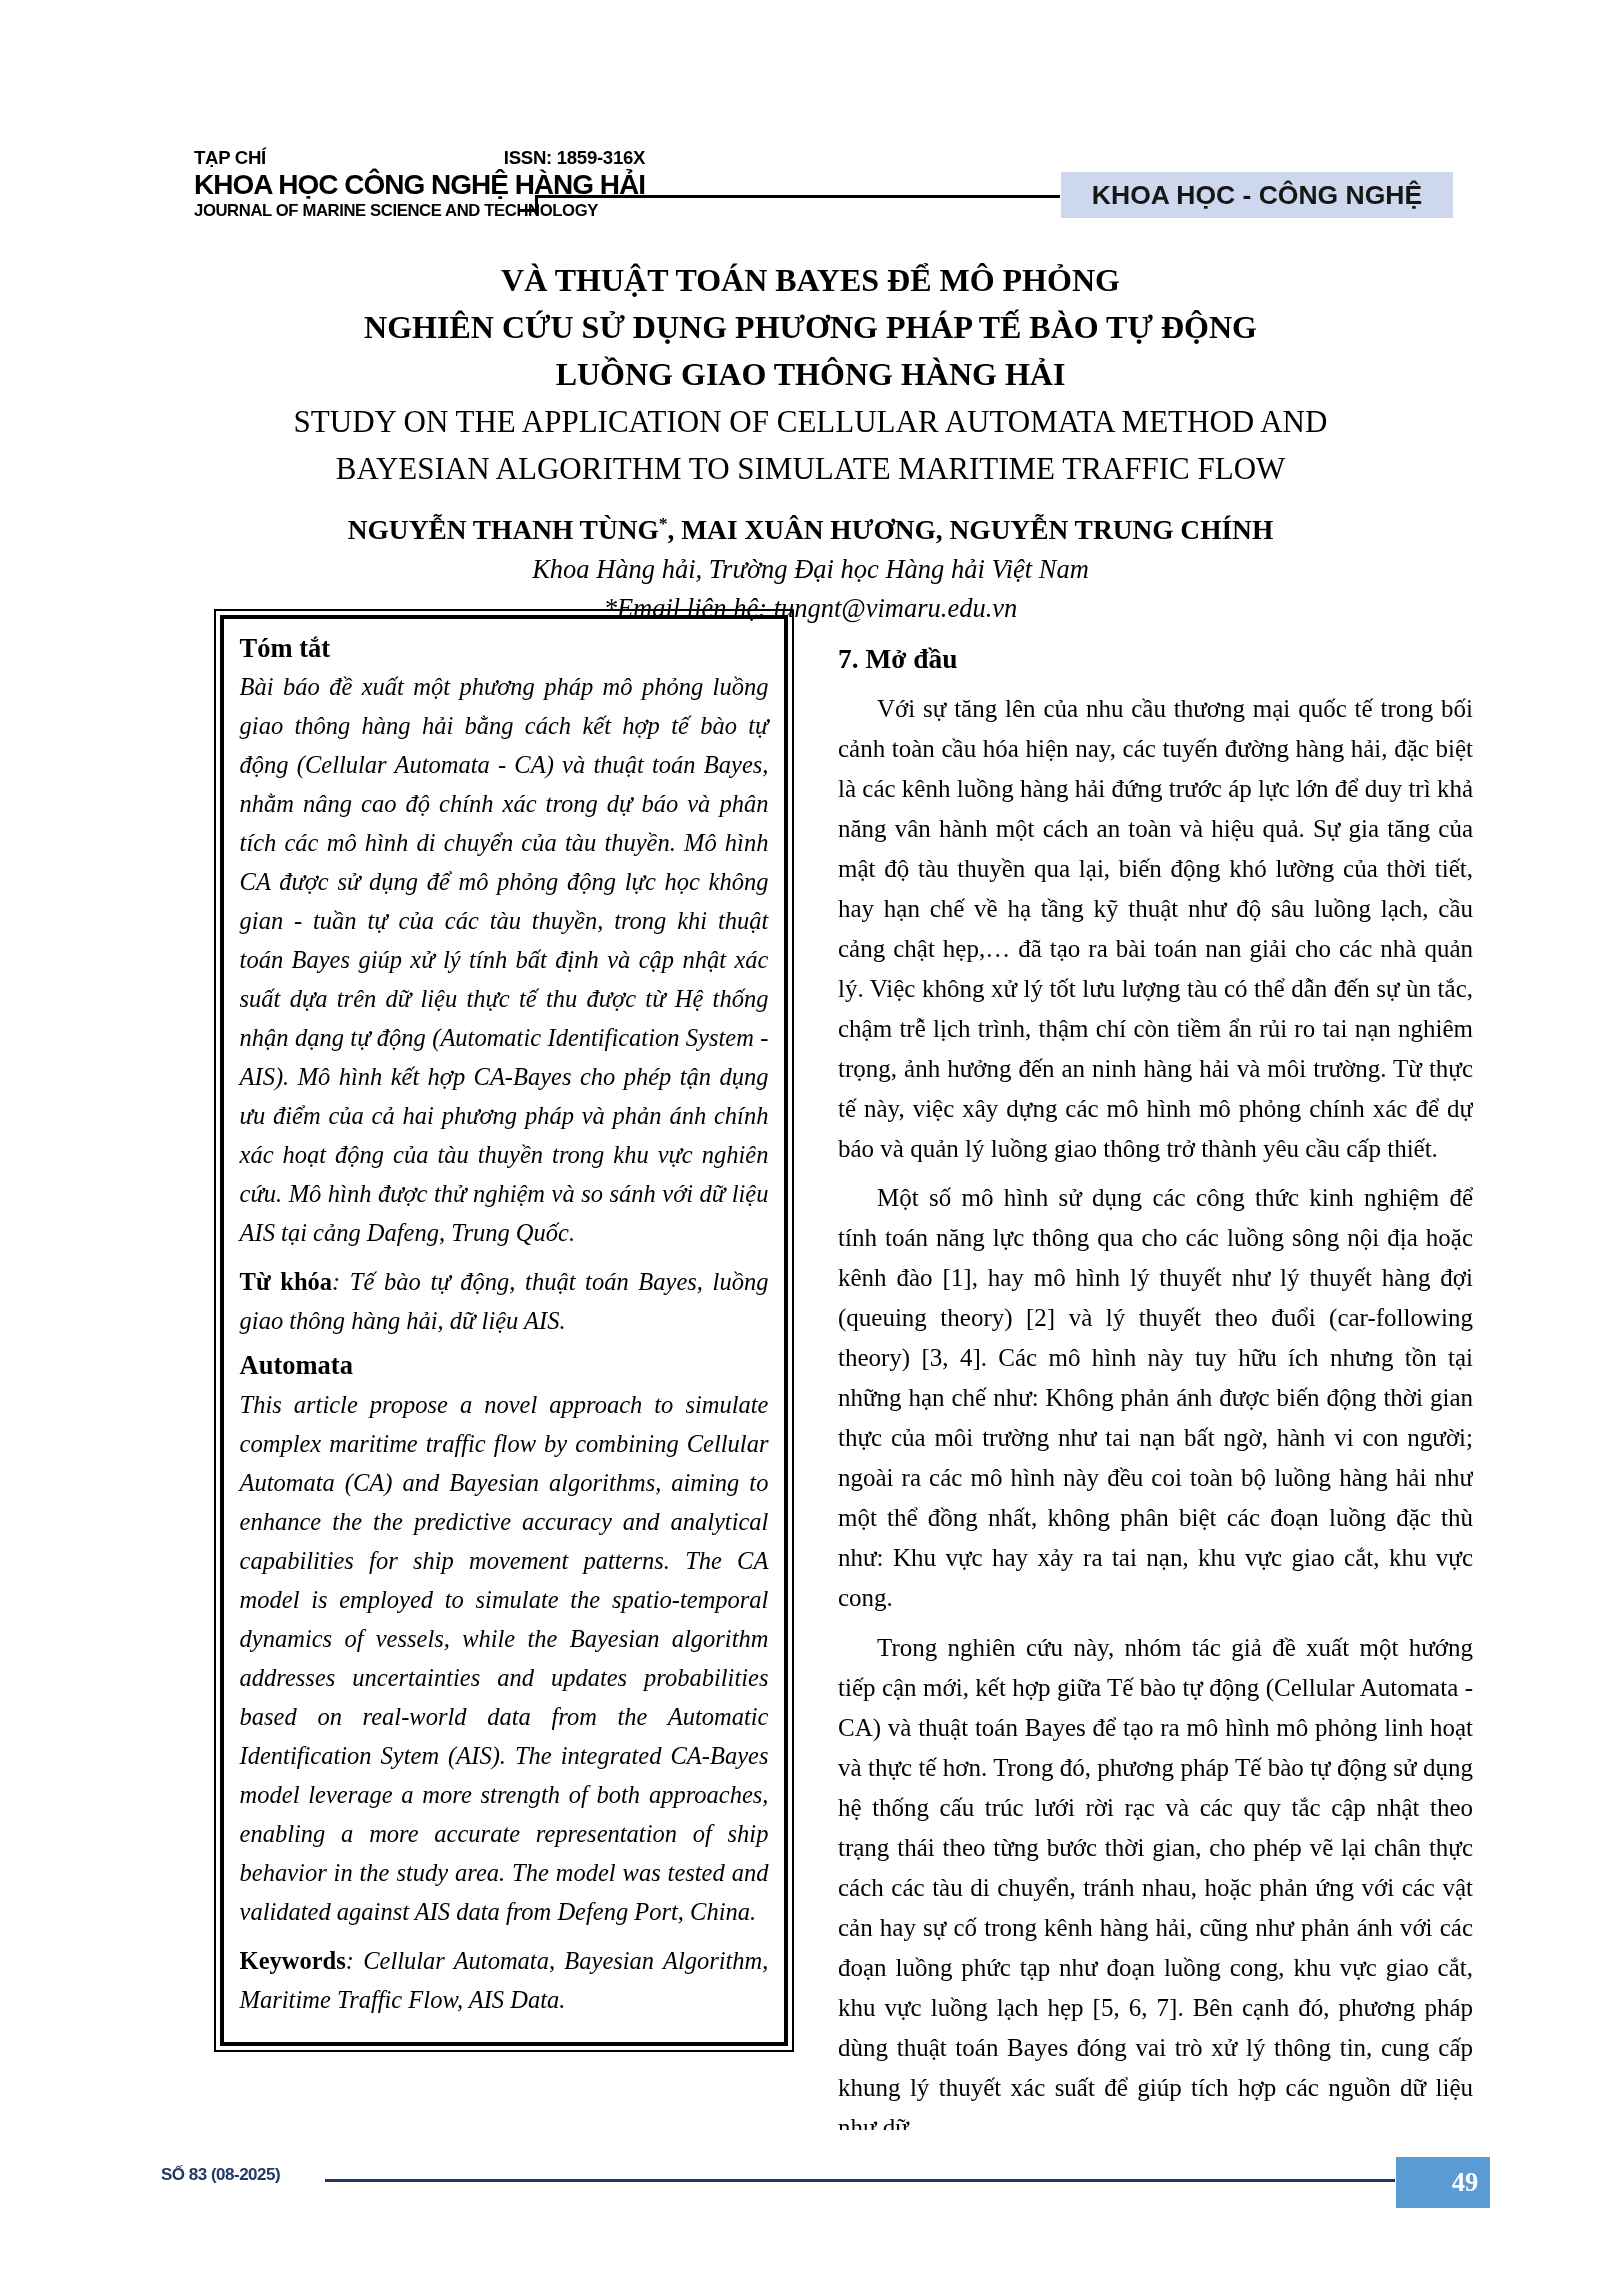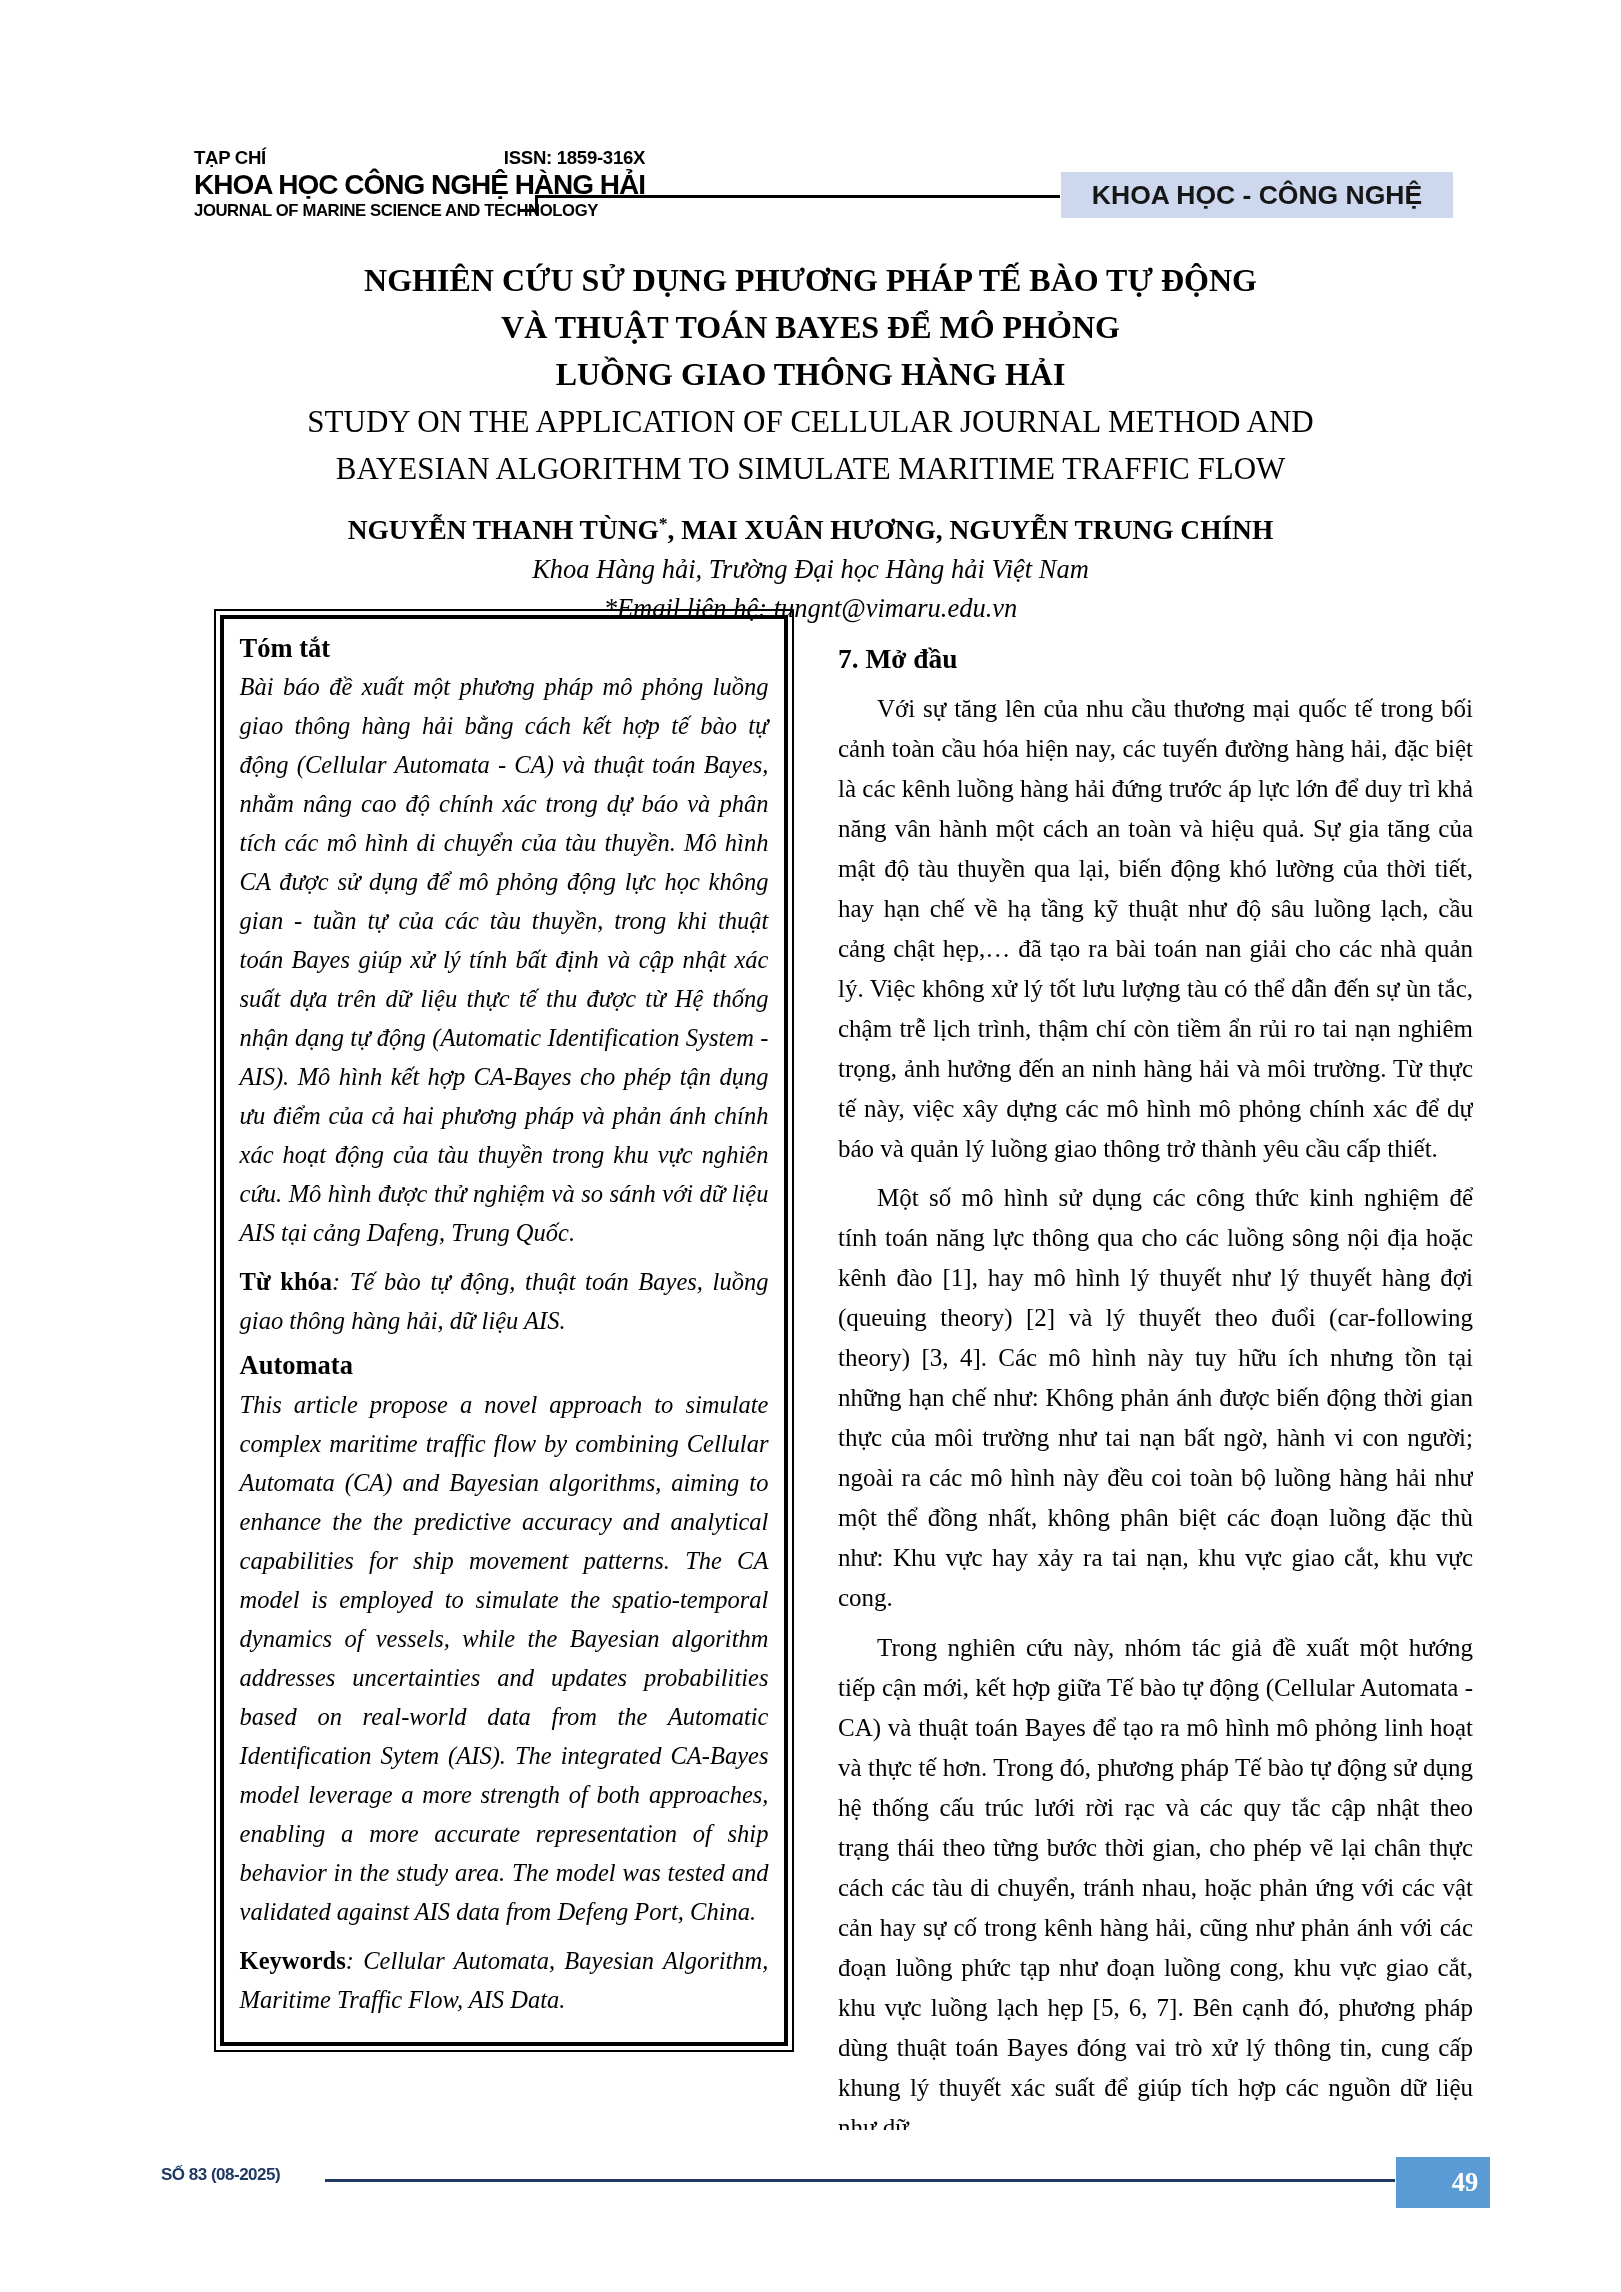--- a/index.html
+++ b/index.html
@@ -70,24 +70,24 @@
     </div>
     <div class="journal-name">KHOA HỌC CÔNG NGHỆ HÀNG HẢI</div>
     <div class="journal-name-en">JOURNAL OF MARINE SCIENCE AND TECHNOLOGY</div>
   </div>
   <div class="conn connA"></div>
   <div class="conn connB"></div>
   <div class="conn connC"></div>
   <div class="banner" id="banner" style="background: rgb(205, 216, 238);">KHOA HỌC - CÔNG NGHỆ</div>
 
   <div class="titles">
+    <div class="title-vi">VÀ THUẬT TOÁN BAYES ĐỂ MÔ PHỎNG</div>
     <div class="title-vi">NGHIÊN CỨU SỬ DỤNG PHƯƠNG PHÁP TẾ BÀO TỰ ĐỘNG</div>
-    <div class="title-vi">VÀ THUẬT TOÁN BAYES ĐỂ MÔ PHỎNG</div>
     <div class="title-vi">LUỒNG GIAO THÔNG HÀNG HẢI</div>
-    <div class="title-en">STUDY ON THE APPLICATION OF CELLULAR JOURNAL METHOD AND</div>
+    <div class="title-en">STUDY ON THE APPLICATION OF CELLULAR AUTOMATA METHOD AND</div>
     <div class="title-en">BAYESIAN ALGORITHM TO SIMULATE MARITIME TRAFFIC FLOW</div>
     <div class="authors"><span>NGUYỄN THANH TÙNG</span><sup>*</sup><span>, MAI XUÂN HƯƠNG, NGUYỄN TRUNG CHÍNH</span></div>
     <div class="affiliation">Khoa Hàng hải, Trường Đại học Hàng hải Việt Nam</div>
     <div class="email">*Email liên hệ: tungnt@vimaru.edu.vn</div>
   </div>
 
   <div class="col-left">
     <div class="abstract-box">
       <div class="inner">
         <div class="box-h">Tóm tắt</div>

